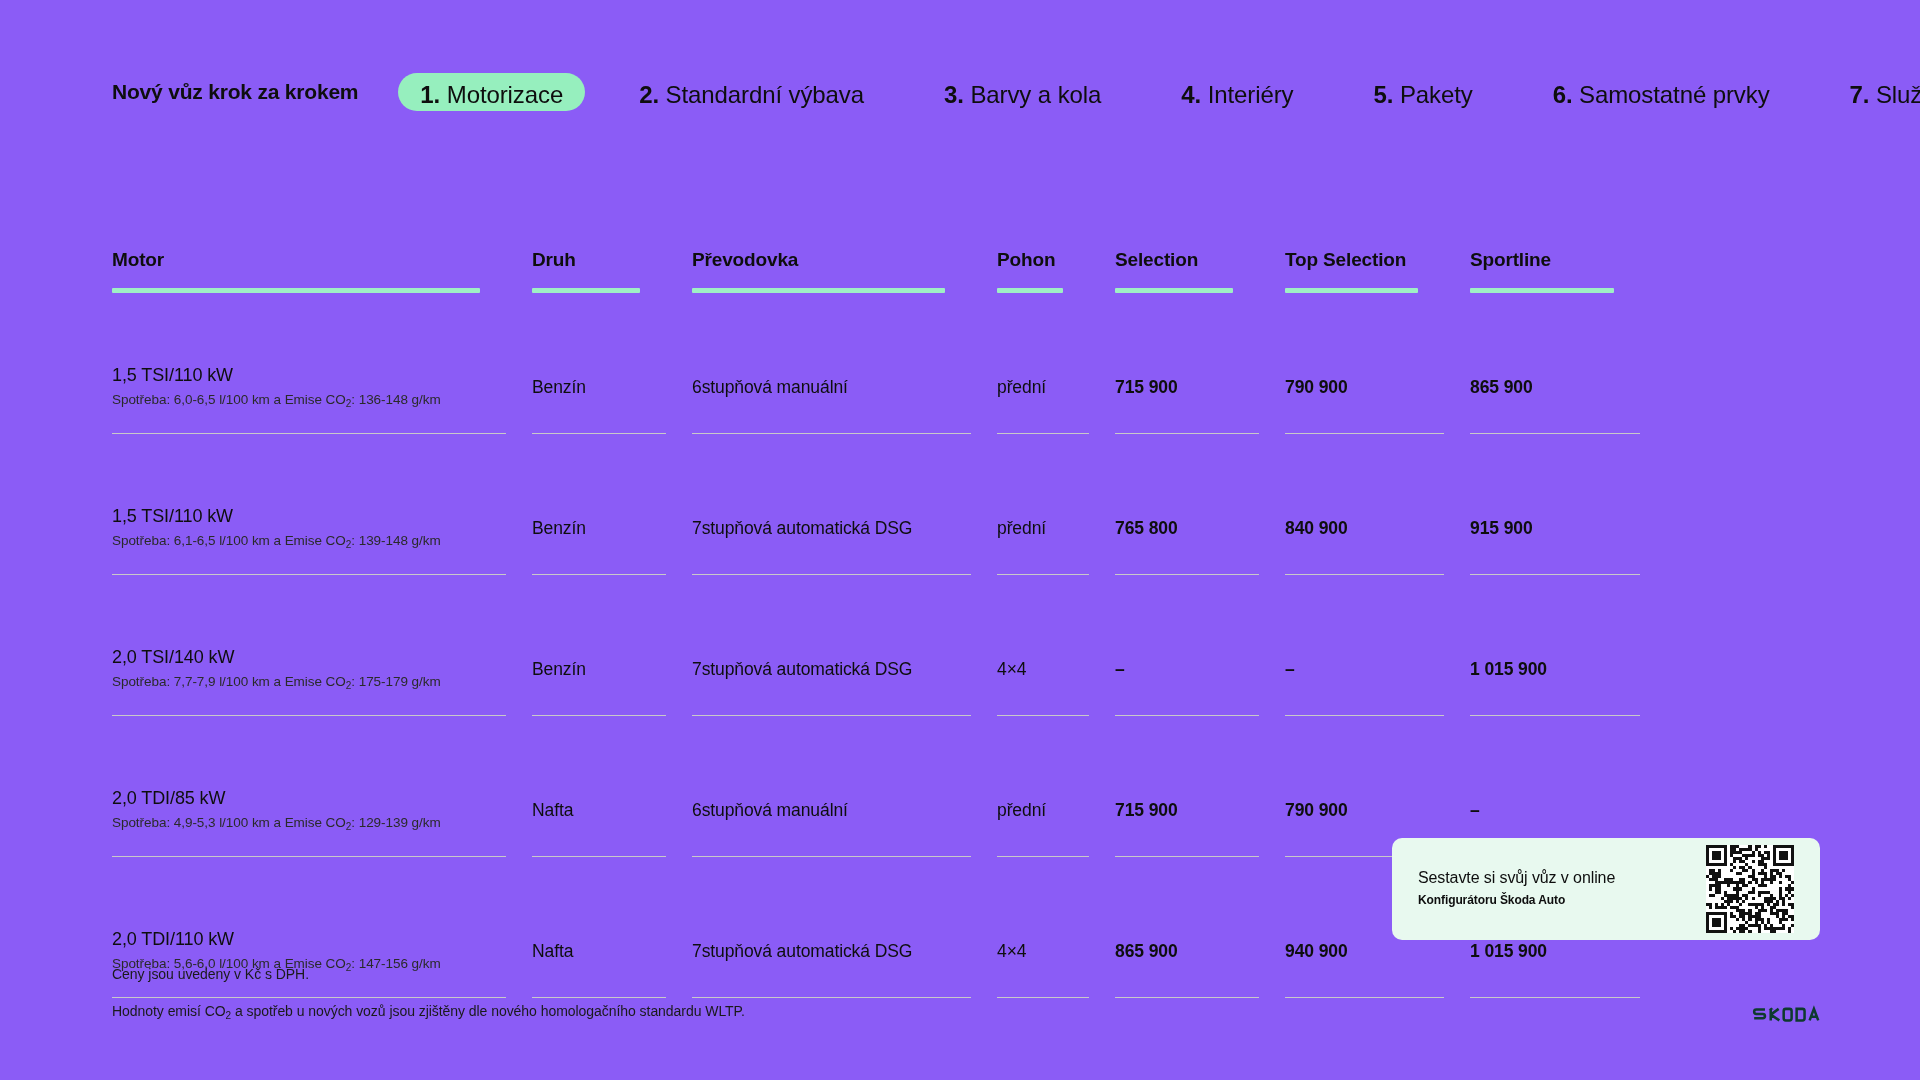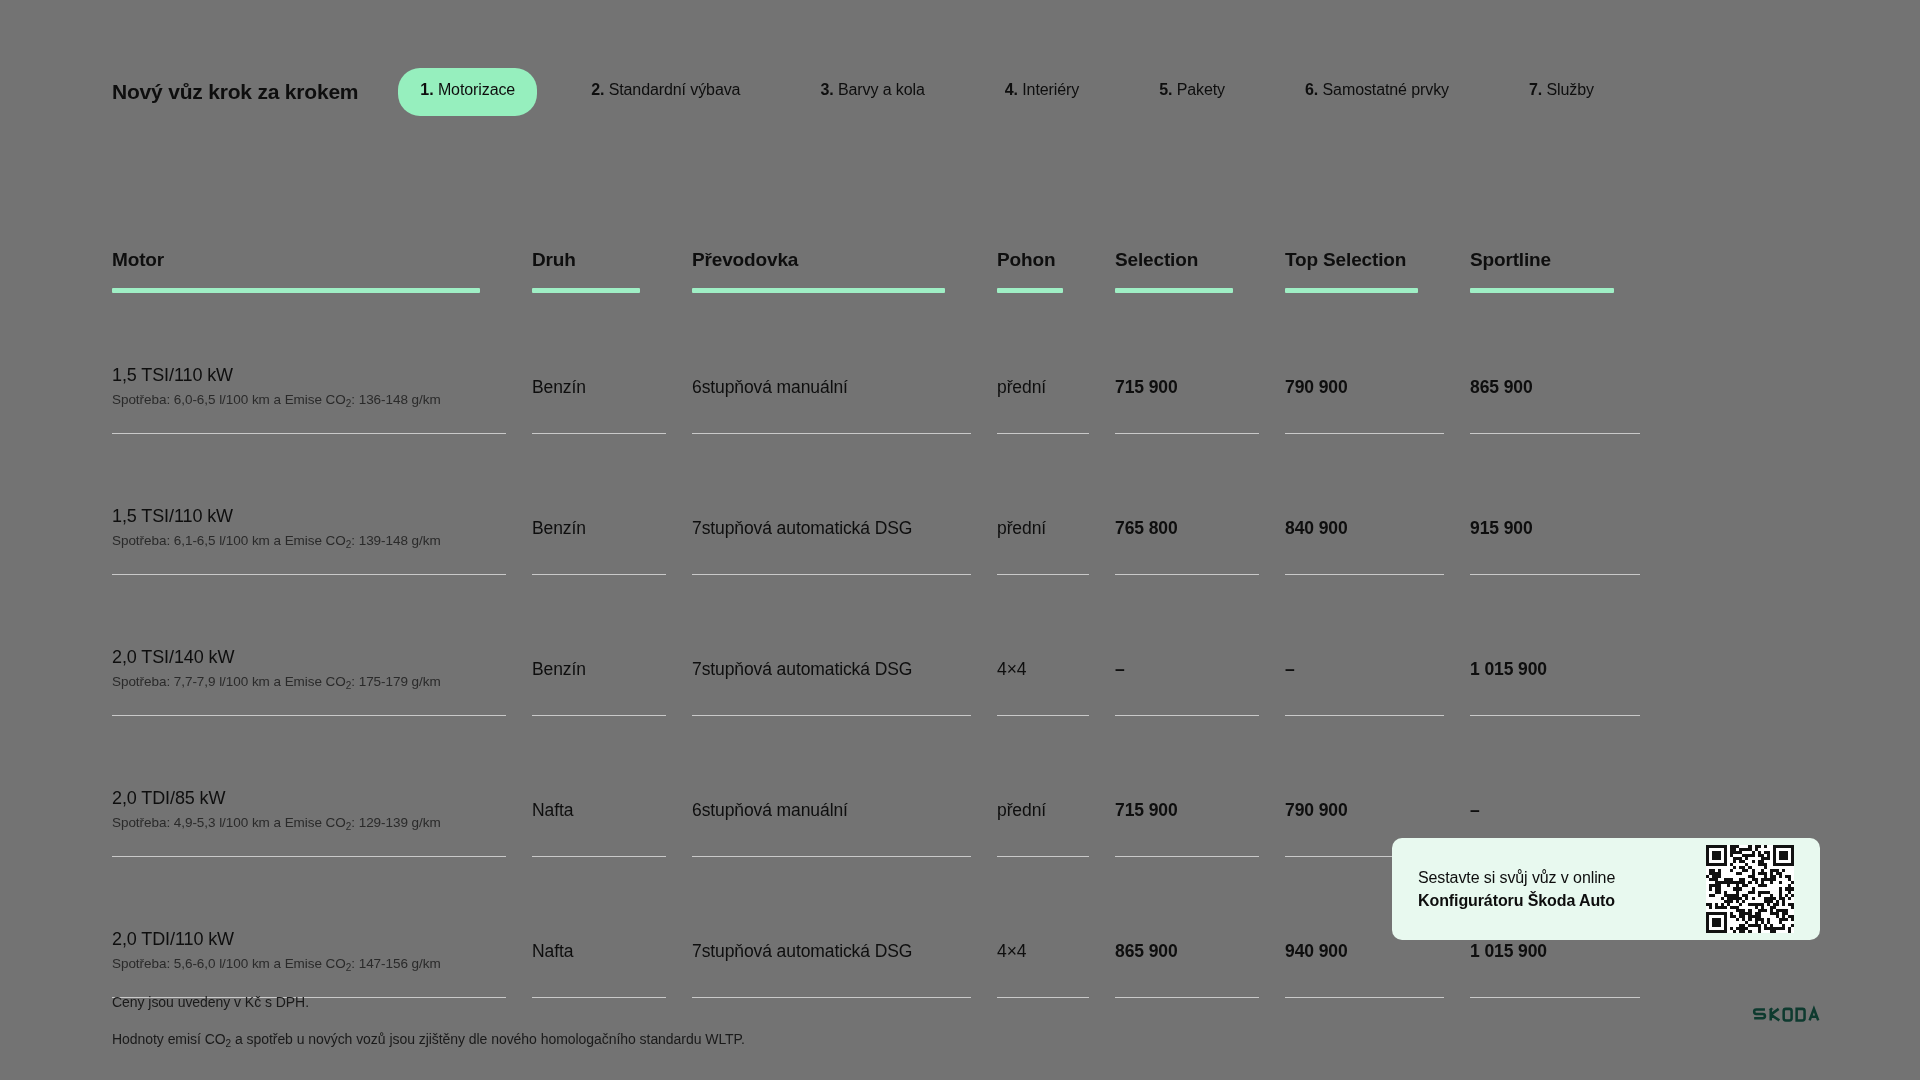--- a/index.html
+++ b/index.html
@@ -11,21 +11,21 @@
     background: #ffffff;
     font-family: "Liberation Sans", sans-serif;
     color: #0e0e0e;
     overflow: hidden;
   }
 
   .page {
     position: relative;
     width: 1920px;
     height: 1080px;
-    background: #737373;
+    background: #8b5cf6;
   }
 
   
   .stepnav {
     position: absolute;
     left: 112px;
     top: 70px;
     width: 1710px;
     height: 44px;
     display: flex;
@@ -36,27 +36,27 @@
 
   .stepnav-title {
     font-size: 21px;
     font-weight: 700;
     letter-spacing: -0.2px;
     color: #0e0e0e;
     margin-right: 40px;
   }
 
   .step {
-    font-size: 16px;
+    font-size: 24px;
     font-weight: 400;
     color: #0e0e0e;
     letter-spacing: -0.1px;
     padding: 0 22px;
     line-height: 44px;
-    height: 48px;
+    height: 38px;
     display: inline-block;
     border-radius: 22px;
     cursor: pointer;
   }
   .step .num { font-weight: 700; }
   .step.active {
     background: #96efbe;
   }
   .step-gap-1 { margin-right: 32px; }
   .step-gap   { margin-right: 36px; }
@@ -187,38 +187,38 @@
     flex: 1;
   }
   .promo-line1 {
     font-size: 16px;
     font-weight: 400;
     color: #0e0e0e;
     line-height: 23px;
     letter-spacing: -0.1px;
   }
   .promo-line2 {
-    font-size: 16px;
+    font-size: 12px;
     font-weight: 700;
     color: #0e0e0e;
     line-height: 23px;
     letter-spacing: -0.1px;
   }
   .qr {
     width: 88px;
     height: 88px;
     background: #ffffff;
     flex: 0 0 88px;
   }
 
   
   .footnotes {
     position: absolute;
     left: 112px;
-    top: 992px;
+    top: 964px;
     width: 1100px;
   }
   .footnote {
     font-size: 14px;
     font-weight: 400;
     color: #1a1a1a;
     line-height: 21px;
     letter-spacing: -0.05px;
     margin-bottom: 16px;
   }

